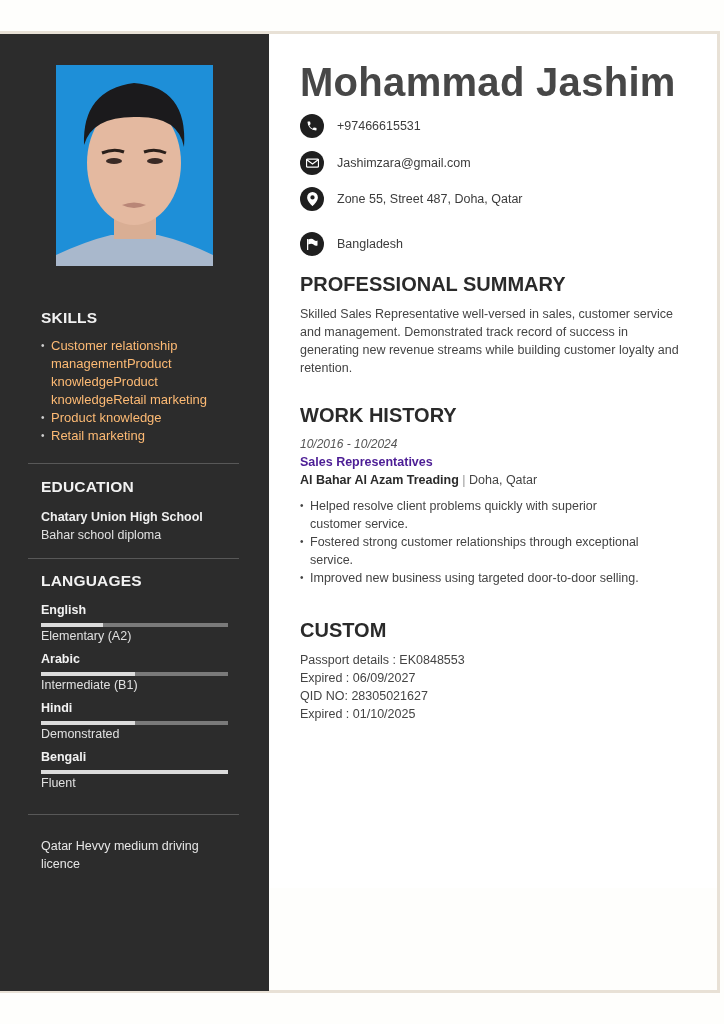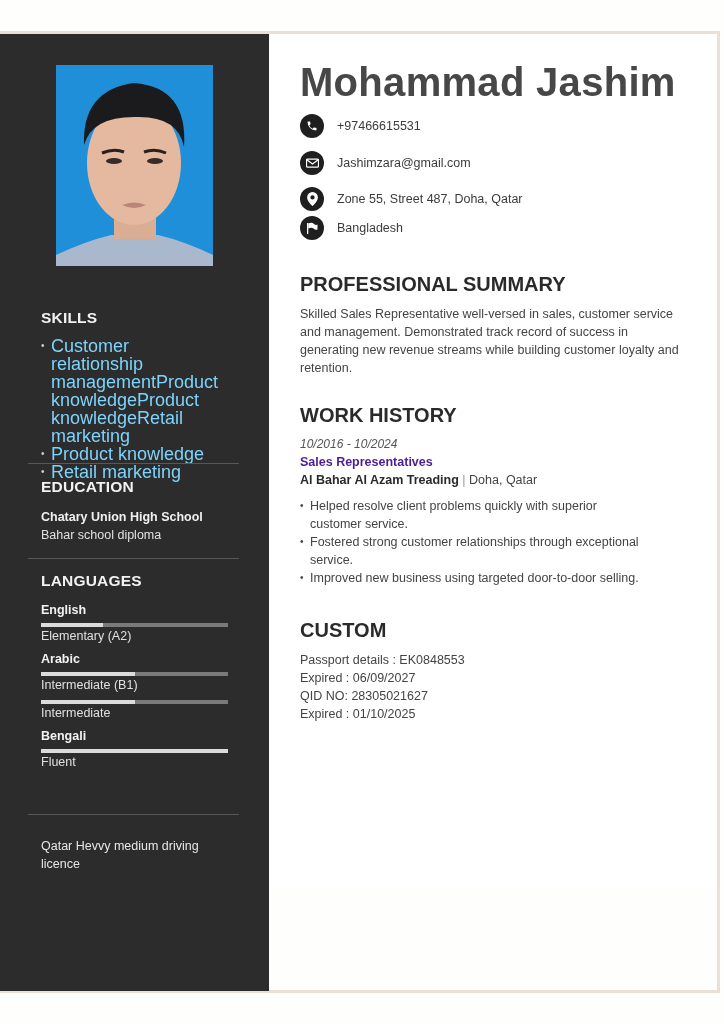--- a/index.html
+++ b/index.html
@@ -20,21 +20,21 @@
     position: absolute; left: 270px; top: 34px; width: 447px; height: 854px; background: #ffffff;
   }
   .photo {
     position: absolute; left: 56px; top: 31px; width: 157px; height: 201px;
     background: #1e8fd8; overflow: hidden;
   }
   .side-section { position: absolute; left: 41px; width: 200px; }
   .side-h { font-weight: bold; font-size: 15.5px; color: #f2f2f2; letter-spacing: 0.2px; margin: 0; line-height: 22px; }
   .side-divider { position: absolute; left: 28px; width: 211px; height: 1px; background: #585858; }
   ul.skills { list-style: none; margin: 8px 0 0 0; padding: 0; }
-  ul.skills li { position: relative; padding-left: 10px; font-size: 18px; line-height: 18px; color: #7dd3fc; }
+  ul.skills li { position: relative; padding-left: 10px; font-size: 13px; line-height: 18px; color: #fdba74; }
   ul.skills li::before { content: "•"; position: absolute; left: 0; top: 0; font-size: 10px; color: #cfcfcf; }
   .edu-school { font-weight: bold; font-size: 12.5px; margin-top: 10px; line-height: 18px; color: #f0f0f0; }
   .edu-degree { font-size: 12.5px; line-height: 18px; color: #e0e0e0; }
   .lang { margin-top: 6px; }
   .lang-name { font-weight: bold; font-size: 12.5px; line-height: 17px; color: #f2f2f2; }
   .lang-bar { position: relative; width: 187px; height: 4px; background: #7a7a7a; margin-top: 4px; }
   .lang-fill { position: absolute; left: 0; top: 0; height: 4px; background: #dcdcdc; }
   .lang-level { font-size: 12.5px; line-height: 18px; color: #e0e0e0; }
   .cert-text { font-size: 12.5px; line-height: 18px; color: #e6e6e6; margin-top: 12px; width: 180px; }
 
@@ -102,24 +102,25 @@
       <div class="lang-level">Elementary (A2)</div>
     </div>
     <div class="lang">
       <div class="lang-name">Arabic</div>
       <div class="lang-bar">
           <div class="lang-fill" style="width:50%;"></div>
         </div>
       <div class="lang-level">Intermediate (B1)</div>
     </div>
     <div class="lang">
+      <div class="lang-name">Hindi</div>
       <div class="lang-bar">
           <div class="lang-fill" style="width:50%;"></div>
         </div>
-      <div class="lang-level">Intermediate</div>
+      <div class="lang-level">Demonstrated</div>
     </div>
     <div class="lang">
       <div class="lang-name">Bengali</div>
       <div class="lang-bar">
           <div class="lang-fill" style="width:100%;"></div>
         </div>
       <div class="lang-level">Fluent</div>
     </div>
   </section>
   <div class="side-divider" style="top:780px;"></div>
@@ -150,21 +151,21 @@
     <span class="c-text">Jashimzara@gmail.com</span>
   </div>
   <div class="contact" style="top:153px;">
     <span class="c-icon">
       <svg width="11" height="14" viewBox="0 0 20 26">
           <path fill="#fff" d="M10 0a10 10 0 0 0-10 10c0 7 10 16 10 16s10-9 10-16A10 10 0 0 0 10 0zm0 14a4 4 0 1 1 0-8 4 4 0 0 1 0 8z"></path>
         </svg>
     </span>
     <span class="c-text">Zone 55, Street 487, Doha, Qatar</span>
   </div>
-  <div class="contact" style="top:182px;">
+  <div class="contact" style="top:198px;">
     <span class="c-icon">
       <svg width="12" height="13" viewBox="0 0 24 26">
           <rect x="2" y="2" width="2.5" height="22" fill="#fff"></rect>
           <path fill="#fff" d="M4.5 3 Q12 0 16 4 Q20 7 23 5 L23 15 Q19 17 15 13 Q11 10 4.5 13 Z"></path>
         </svg>
     </span>
     <span class="c-text">Bangladesh</span>
   </div>
 
   <h2 class="main-h" style="top:239px;">PROFESSIONAL SUMMARY</h2>

